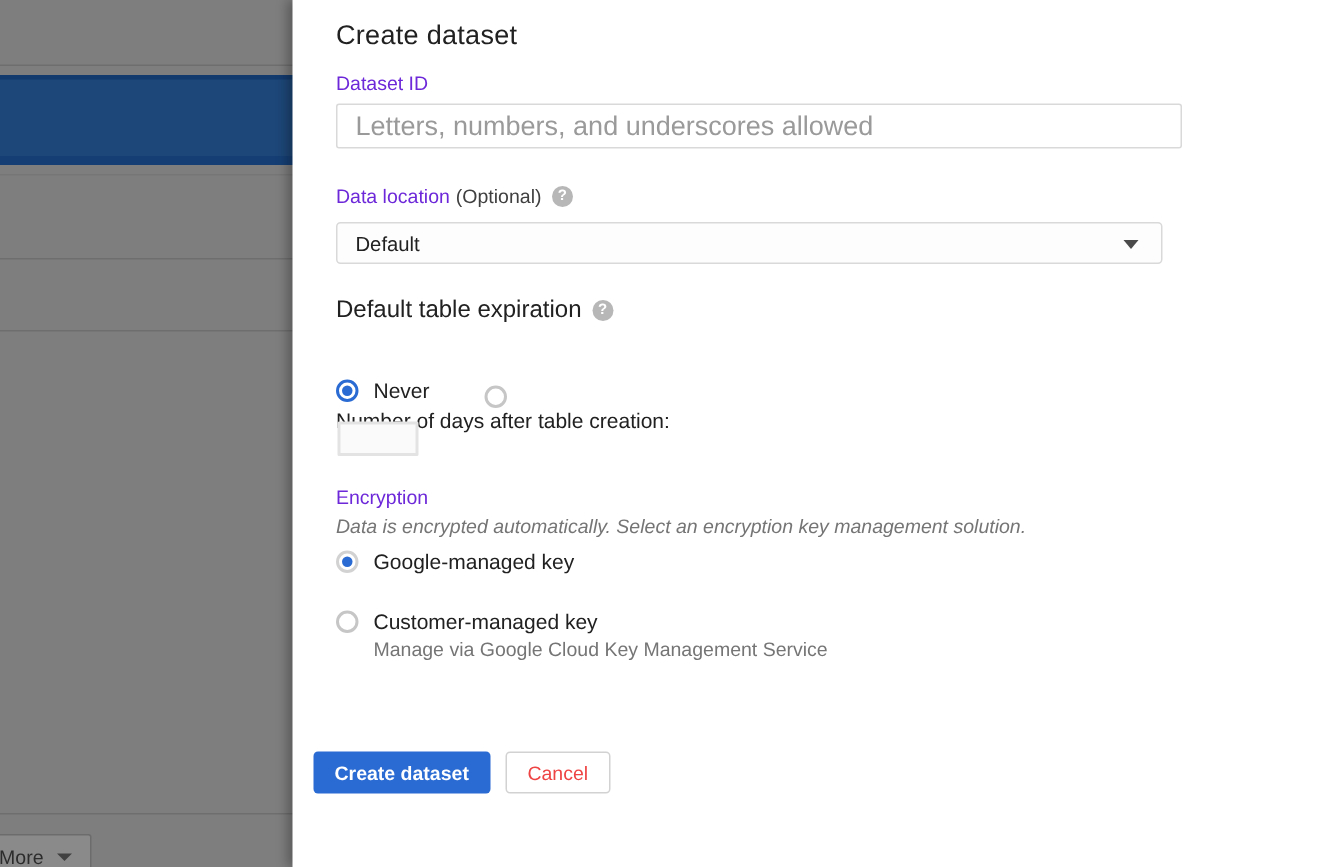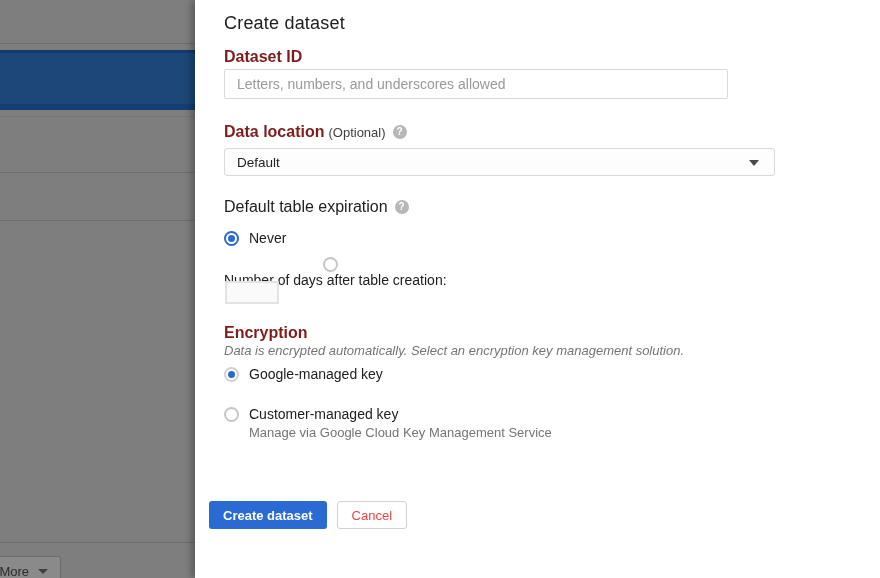--- a/index.html
+++ b/index.html
@@ -30,26 +30,26 @@
   .more-caret{width:0;height:0;border-left:5px solid transparent;border-right:5px solid transparent;border-top:5px solid #404040;}
   
   .dialog{
     position:absolute;left:195px;top:0;width:685px;height:578px;background:#ffffff;
     box-shadow:-4px 0 7px rgba(0,0,0,0.28);
   }
   .title{
     position:absolute;left:29px;top:13px;margin:0;
     font-size:18px;font-weight:400;color:#212121;letter-spacing:.2px;
   }
-  .field-label{font-size:16px;font-weight:bold;color:#7f1d1d;}
+  .field-label{font-size:13px;font-weight:normal;color:#6d28d9;}
   .lbl-dataset{position:absolute;left:29px;top:48px;}
   .text-input{
-    position:absolute;left:29px;top:69px;width:504px;height:30px;box-sizing:border-box;
+    position:absolute;left:29px;top:69px;width:564px;height:30px;box-sizing:border-box;
     border:1px solid #d9d9d9;border-radius:2px;padding:0 12px;
-    font-family:"Liberation Sans",sans-serif;font-size:14px;color:#212121;outline:none;background:#fff;
+    font-family:"Liberation Sans",sans-serif;font-size:18px;color:#212121;outline:none;background:#fff;
   }
   .text-input::placeholder{color:#9a9a9a;opacity:1;}
   .label-row{position:absolute;left:29px;top:123px;display:flex;align-items:center;}
   .optional{font-size:13px;color:#404040;margin-left:4px;}
   .help-icon{
     display:inline-block;width:14px;height:14px;border-radius:50%;background:#b7b7b7;
     color:#ffffff;font-size:10px;font-weight:bold;line-height:14px;text-align:center;
     margin-left:7px;cursor:pointer;
   }
   .select{
@@ -67,21 +67,21 @@
   .radio{
     width:15px;height:15px;border-radius:50%;box-sizing:border-box;
     border:2px solid #c6c6c6;margin-right:10px;position:relative;flex:0 0 15px;background:#fff;
   }
   .radio.sel-blue{border-color:#2a6bd3;}
   .radio.sel-light{border-color:#d2d2d2;}
   .radio.sel-blue::after,.radio.sel-light::after{
     content:"";position:absolute;left:2px;top:2px;width:7px;height:7px;border-radius:50%;background:#2a6bd3;
   }
   .radio-label{font-size:14px;color:#212121;}
-  .row-never{top:229px;}
+  .row-never{top:251px;}
   .row-days{top:257px;flex-direction:column;}
   .days-input{
     position:absolute;left:30px;top:281px;width:54px;height:23px;box-sizing:border-box;
     border:2px solid #e3e3e3;background:#fafafa;border-radius:1px;outline:none;
     font-family:"Liberation Sans",sans-serif;font-size:13px;color:#212121;padding:0 6px;
   }
   .lbl-encryption{position:absolute;left:29px;top:324px;}
   .desc{position:absolute;left:29px;top:343px;font-size:13px;color:#757575;font-style:italic;}
   .row-google{top:365px;}
   .row-customer{top:405px;}

